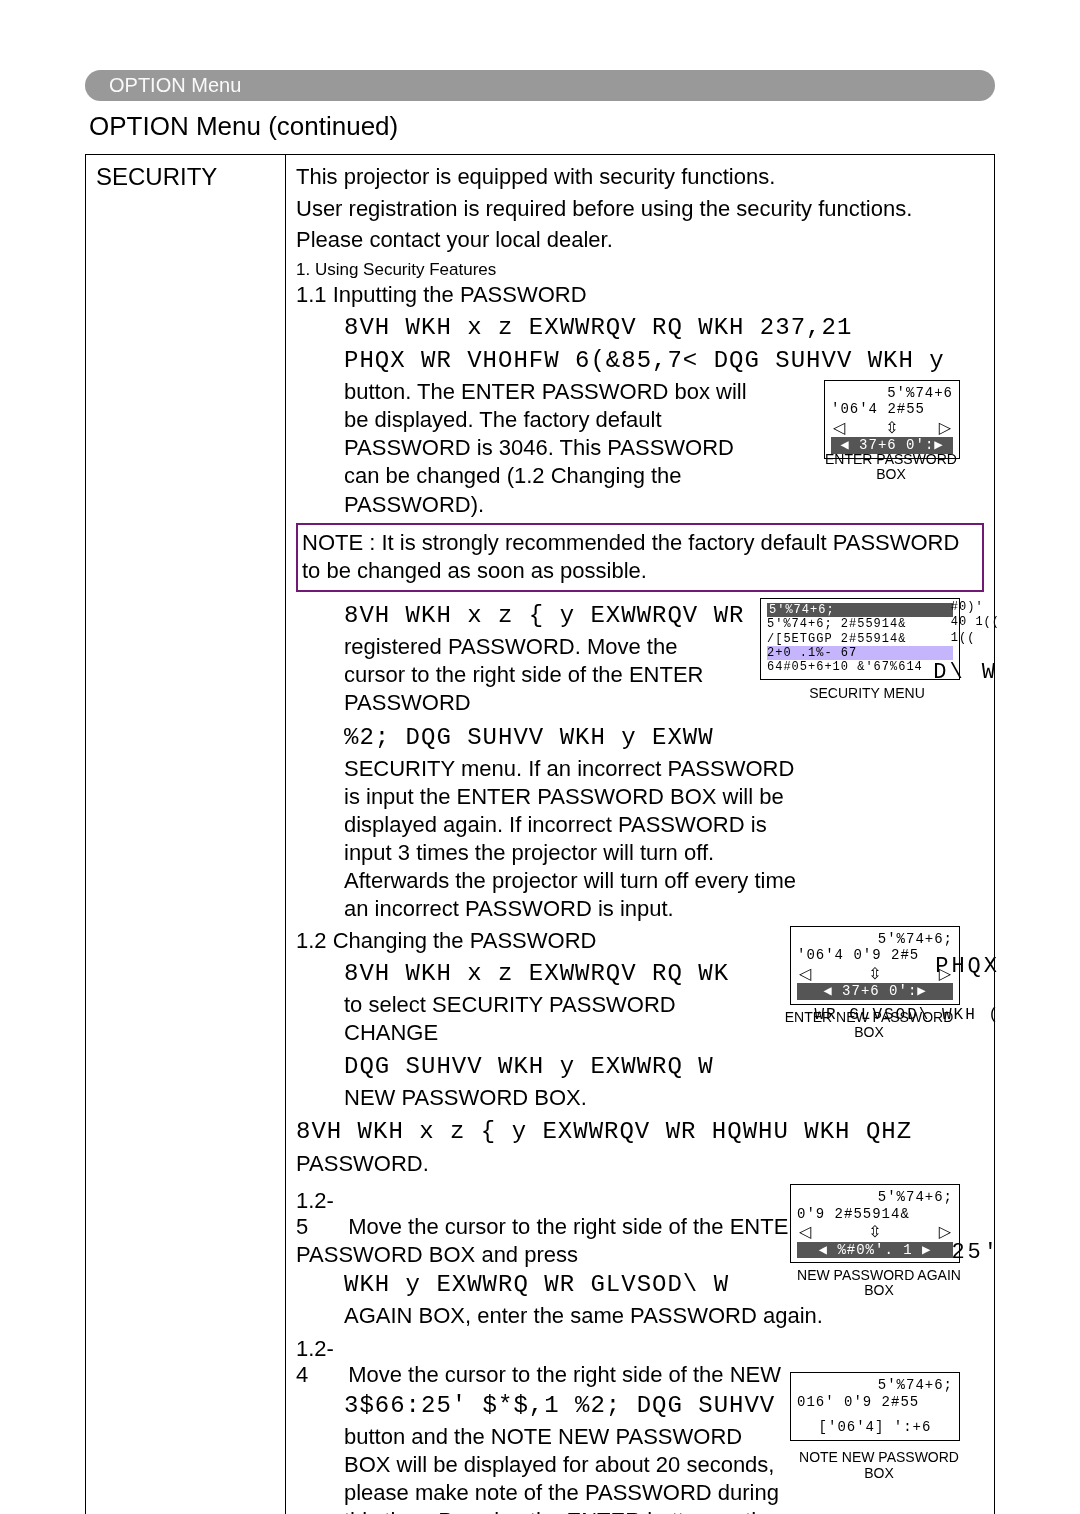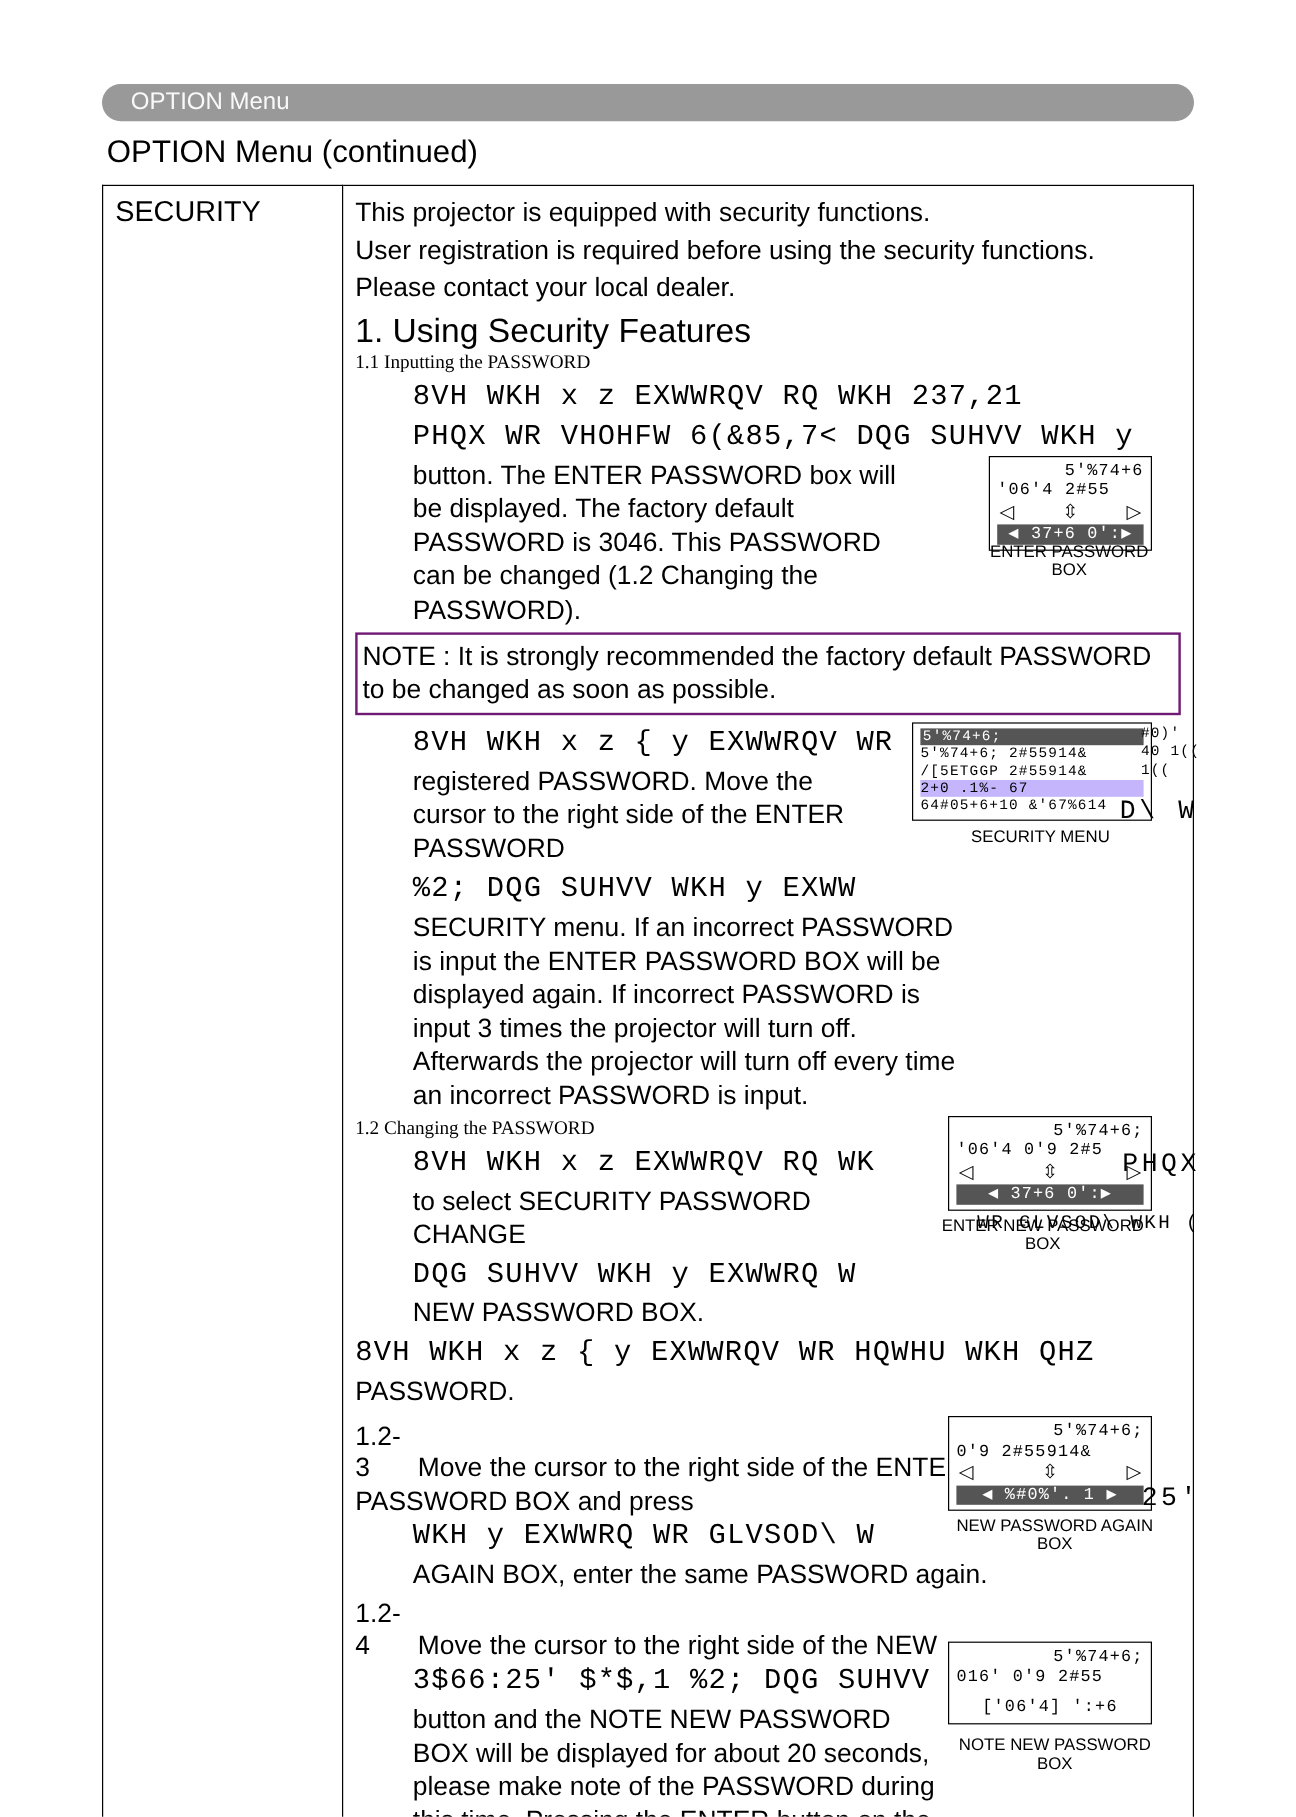--- a/index.html
+++ b/index.html
@@ -41,22 +41,22 @@
       font-weight: normal;
     }
     table.main th {
       text-align: center;
       font-size: 24px;
       padding: 6px;
     }
     .item-cell { text-align: center; vertical-align: middle; width: 200px; font-size: 24px;}
     .desc-cell { position: relative; }
     .intro p { line-height: 1.25; margin-bottom: 4px; }
-    .numhead { font-size: 28px; margin-top: 6px; margin-bottom: 2px; }
-    .subhead { font-size: 16px; margin-bottom: 4px; font-family: Liberation Serif, serif; }
+    .numhead { font-size: 17px; margin-top: 6px; margin-bottom: 2px; }
+    .subhead { font-size: 22px; margin-bottom: 4px; }
     .steptext {
       font-family: 'Courier New', monospace;
       font-size: 24px;
       letter-spacing: 3px;
       line-height: 1.3;
       word-wrap: break-word;
       margin-bottom: 2px;
       margin-left: 48px;
     }
     .bodyp { margin-left: 48px; line-height: 1.28; margin-bottom: 4px; }
@@ -188,21 +188,21 @@
         <div class="garbled" style="position:absolute; right:-16px; top:78px; font-size:16px; letter-spacing:2px;">WR GLVSOD\ WKH (</div>
       </div>
 
       <div class="block" style="margin-top:4px;">
         <div class="steptext garbled" style="margin-left:0;">8VH WKH x z { y EXWWRQV WR HQWHU WKH QHZ</div>
         <div class="bodyp" style="margin-left:0;">PASSWORD.</div>
       </div>
 
       <div class="block" style="margin-top:10px; min-height:130px;">
         <div class="step-wrap">
-          <span class="stepnum">1.2-3</span>
+          <span class="stepnum">1.2-5</span>
           <span class="step-line">Move the cursor to the right side of the ENTER NEW PASSWORD BOX and press</span>
         </div>
         <div class="steptext garbled">WKH y EXWWRQ WR GLVSOD\ W</div>
         <div class="bodyp">AGAIN BOX, enter the same PASSWORD again.</div>
 
         <div class="ui-box" style="right:24px; top:-4px; width:170px;">
           <div class="garbled" style="text-align:right;">5'%74+6;</div>
           <div class="garbled">0'9 2#55914&amp;</div>
           <div class="cursor-row">
             <span>◁</span>

